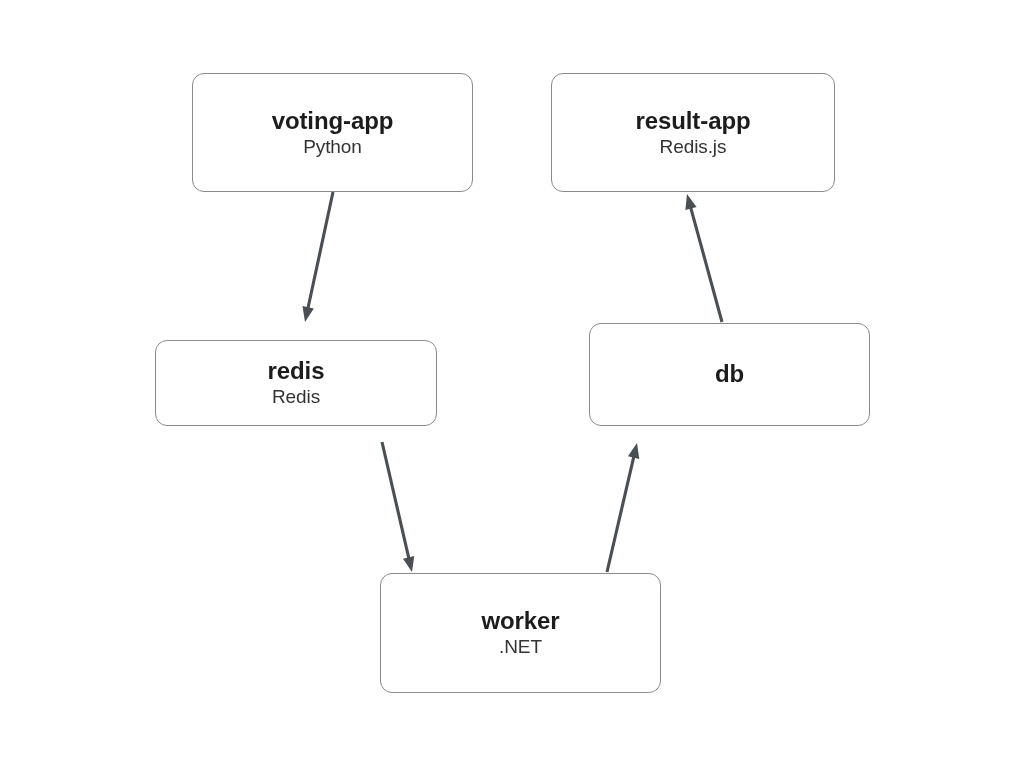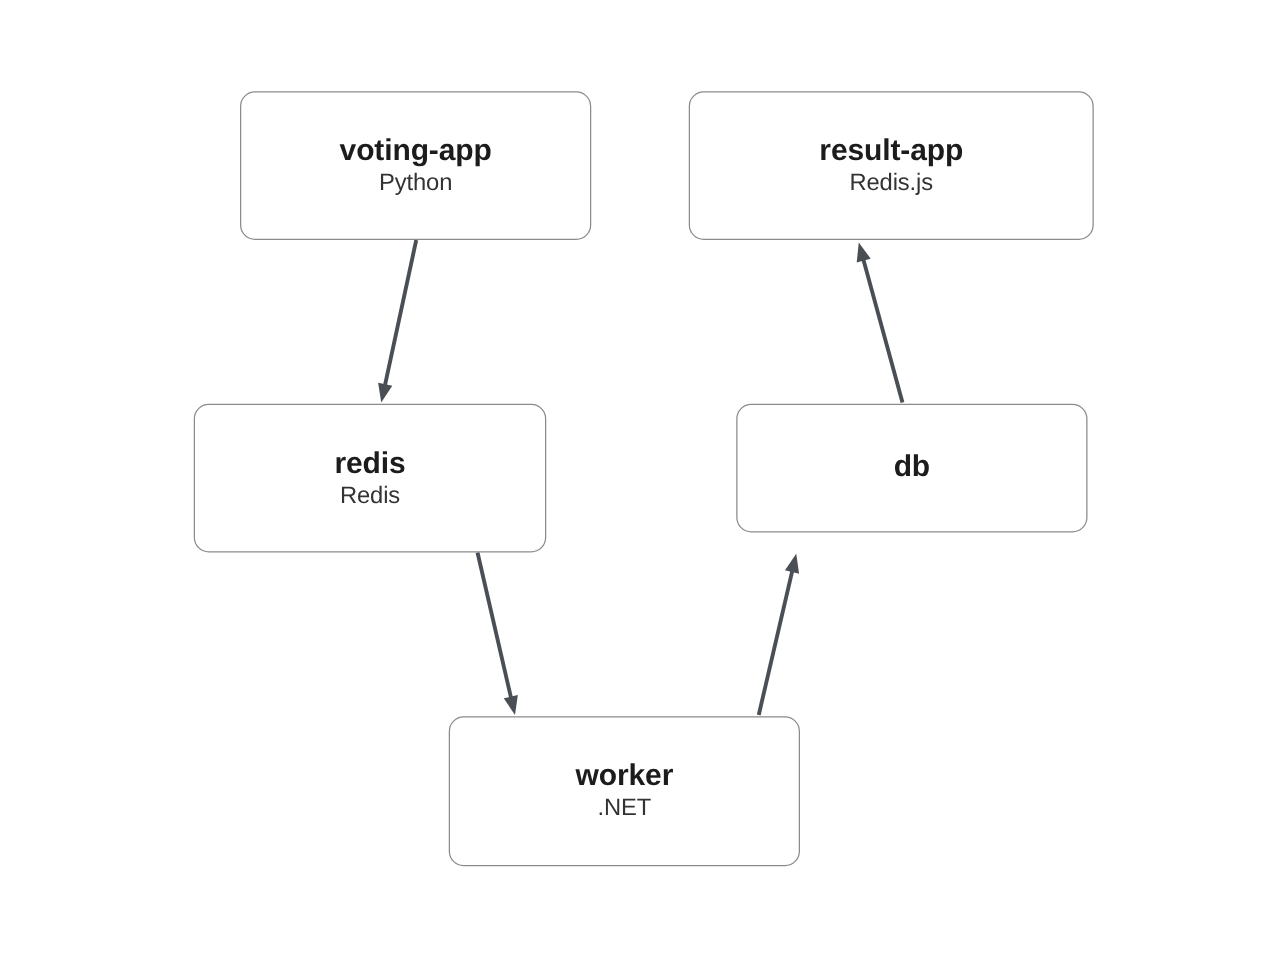--- a/index.html
+++ b/index.html
@@ -74,32 +74,32 @@
         <line x1="607" y1="572" x2="634.0553245694164" y2="455.6621043515096" stroke="#4a4f55" stroke-width="3.1" stroke-linecap="butt"></line>
         <polygon points="637,443 639.2515441369233,458.9238986746176 627.9530510232685,456.29634213655834" fill="#4a4f55"></polygon>
       </g>
     </svg>
 
   <div class="node" style="left: 192px; top: 73px; width: 281px; height: 119px; border-color: rgb(139, 139, 139);">
     <div class="node-title">voting-app</div>
     <div class="node-subtitle">Python</div>
   </div>
 
-  <div class="node" style="left: 551px; top: 73px; width: 324px; height: 119px; border-color: rgb(139, 139, 139);">
+  <div class="node" style="left: 551px; top: 73px; width: 284px; height: 119px; border-color: rgb(139, 139, 139);">
     <div class="node-title">result-app</div>
     <div class="node-subtitle">Redis.js</div>
   </div>
 
-  <div class="node" style="left: 155px; top: 323px; width: 282px; height: 119px; border-color: rgb(139, 139, 139); align-items: center;">
+  <div class="node" style="left: 155px; top: 340px; width: 282px; height: 86px; border-color: rgb(139, 139, 139); align-items: center;">
     <div class="node-title">redis</div>
     <div class="node-subtitle">Redis</div>
   </div>
 
   <div class="node" style="left: 589px; top: 323px; width: 281px; height: 103px; border-color: rgb(139, 139, 139);">
     <div class="node-title">db</div>
   </div>
 
-  <div class="node" style="left: 359px; top: 573px; width: 281px; height: 120px; border-color: rgb(139, 139, 139);">
+  <div class="node" style="left: 380px; top: 573px; width: 281px; height: 120px; border-color: rgb(139, 139, 139);">
     <div class="node-title">worker</div>
     <div class="node-subtitle">.NET</div>
   </div>
 
 </div>
 
 </body></html>

